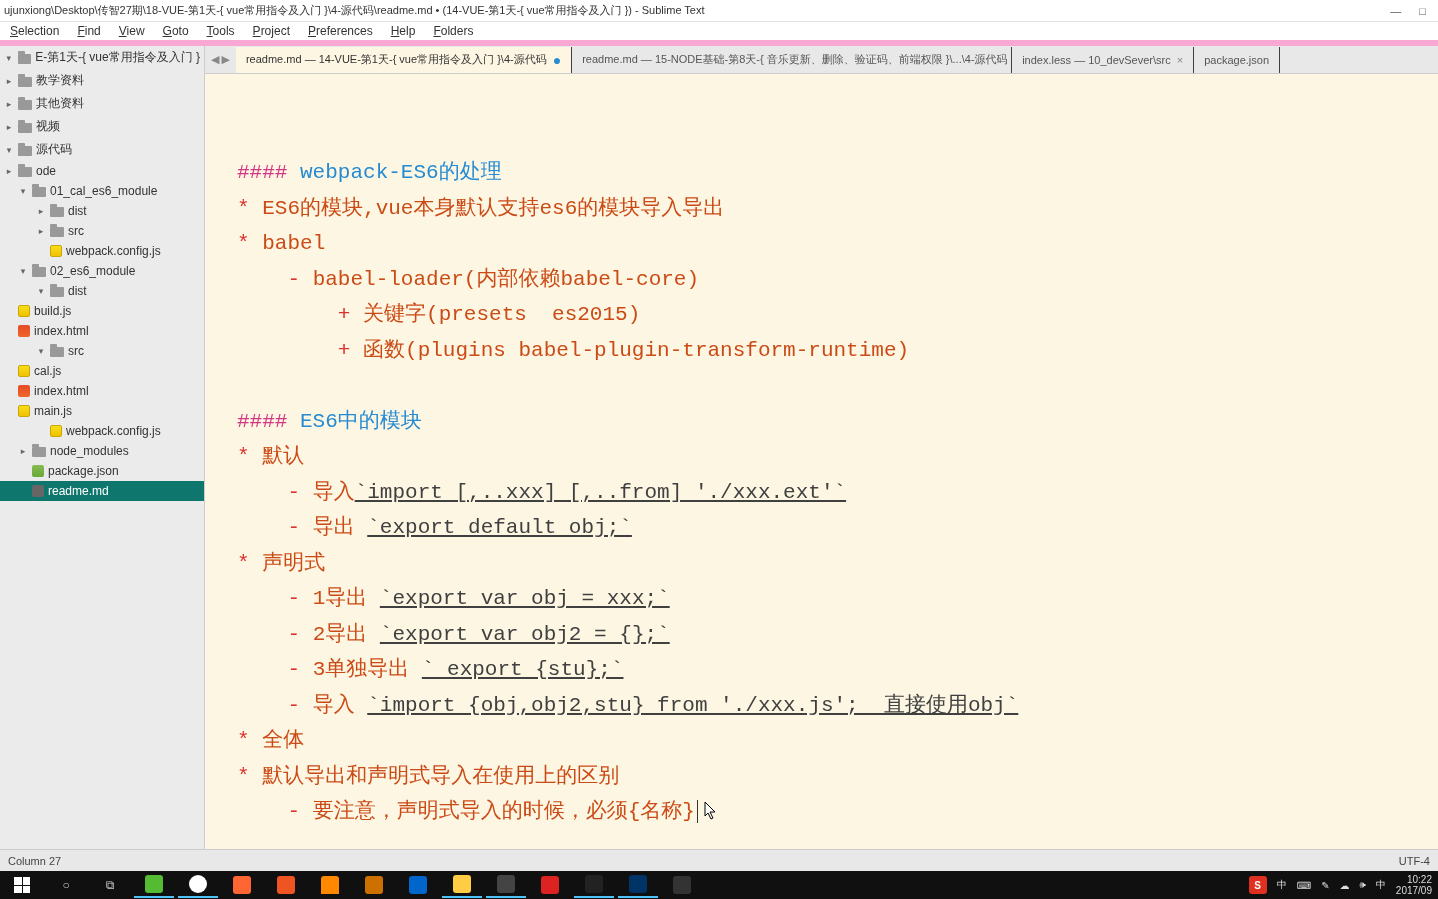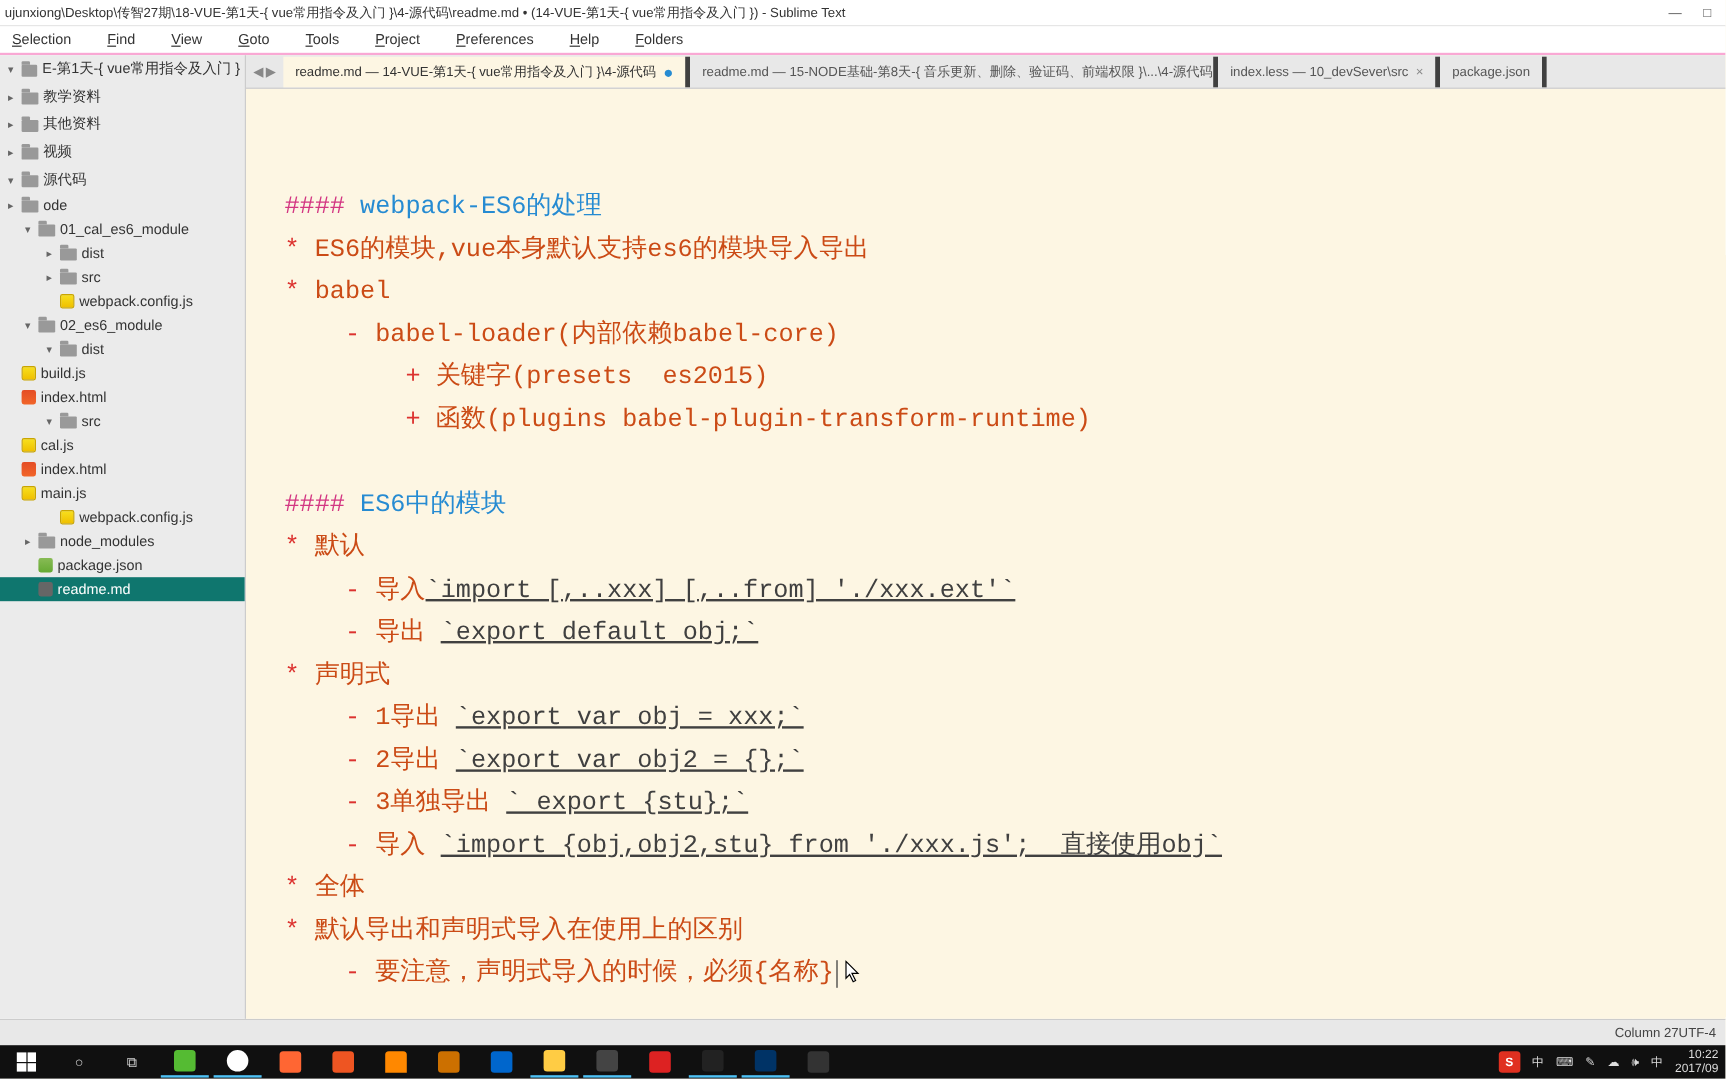--- a/index.html
+++ b/index.html
@@ -28,22 +28,22 @@
       gap: 18px;
       padding-right: 8px;
       color: #555;
     }
     .menu-bar {
       height: 24px;
       background: #ffffff;
       display: flex;
       align-items: center;
       padding: 0 2px;
-      gap: 14px;
-      border-bottom: 2px solid #f9a8d4;
+      gap: 2px;
+      border-bottom: 6px solid #f9a8d4;
     }
     .menu-bar .menu-item {
       padding: 2px 8px;
       font-size: 12px;
       color: #333;
       cursor: default;
     }
     .menu-bar .menu-item u { text-decoration: underline; }
     .main-area {
       display: flex;
@@ -97,21 +97,21 @@
       font-size: 11px;
     }
     .tab-arrows {
       display: flex;
       gap: 2px;
       padding: 0 6px;
       color: #888;
     }
     .tab {
       padding: 5px 10px;
-      border-right: 4px solid #404040;
+      border-right: 1px solid #404040;
       color: #555;
       display: flex;
       align-items: center;
       gap: 6px;
       white-space: nowrap;
       max-width: 440px;
       overflow: hidden;
     }
     .tab.active { background: #fdf6e3; color: #333; }
     .tab .dirty { color: #268bd2; font-size:14px; }
@@ -136,21 +136,21 @@
     .h-green { color: #404040; text-decoration: underline; }
     .status-bar {
       height: 22px;
       background: #e8e8e8;
       border-top: 1px solid #ccc;
       display: flex;
       align-items: center;
       padding: 0 8px;
       font-size: 11px;
       color: #444;
-      justify-content: flex-end;
+      justify-content: space-between;
     }
     .taskbar {
       height: 28px;
       background: #101010;
       display: flex;
       align-items: center;
       padding: 0 2px;
       gap: 4px;
       position: absolute;
       bottom: 0; left:0; right:0;

